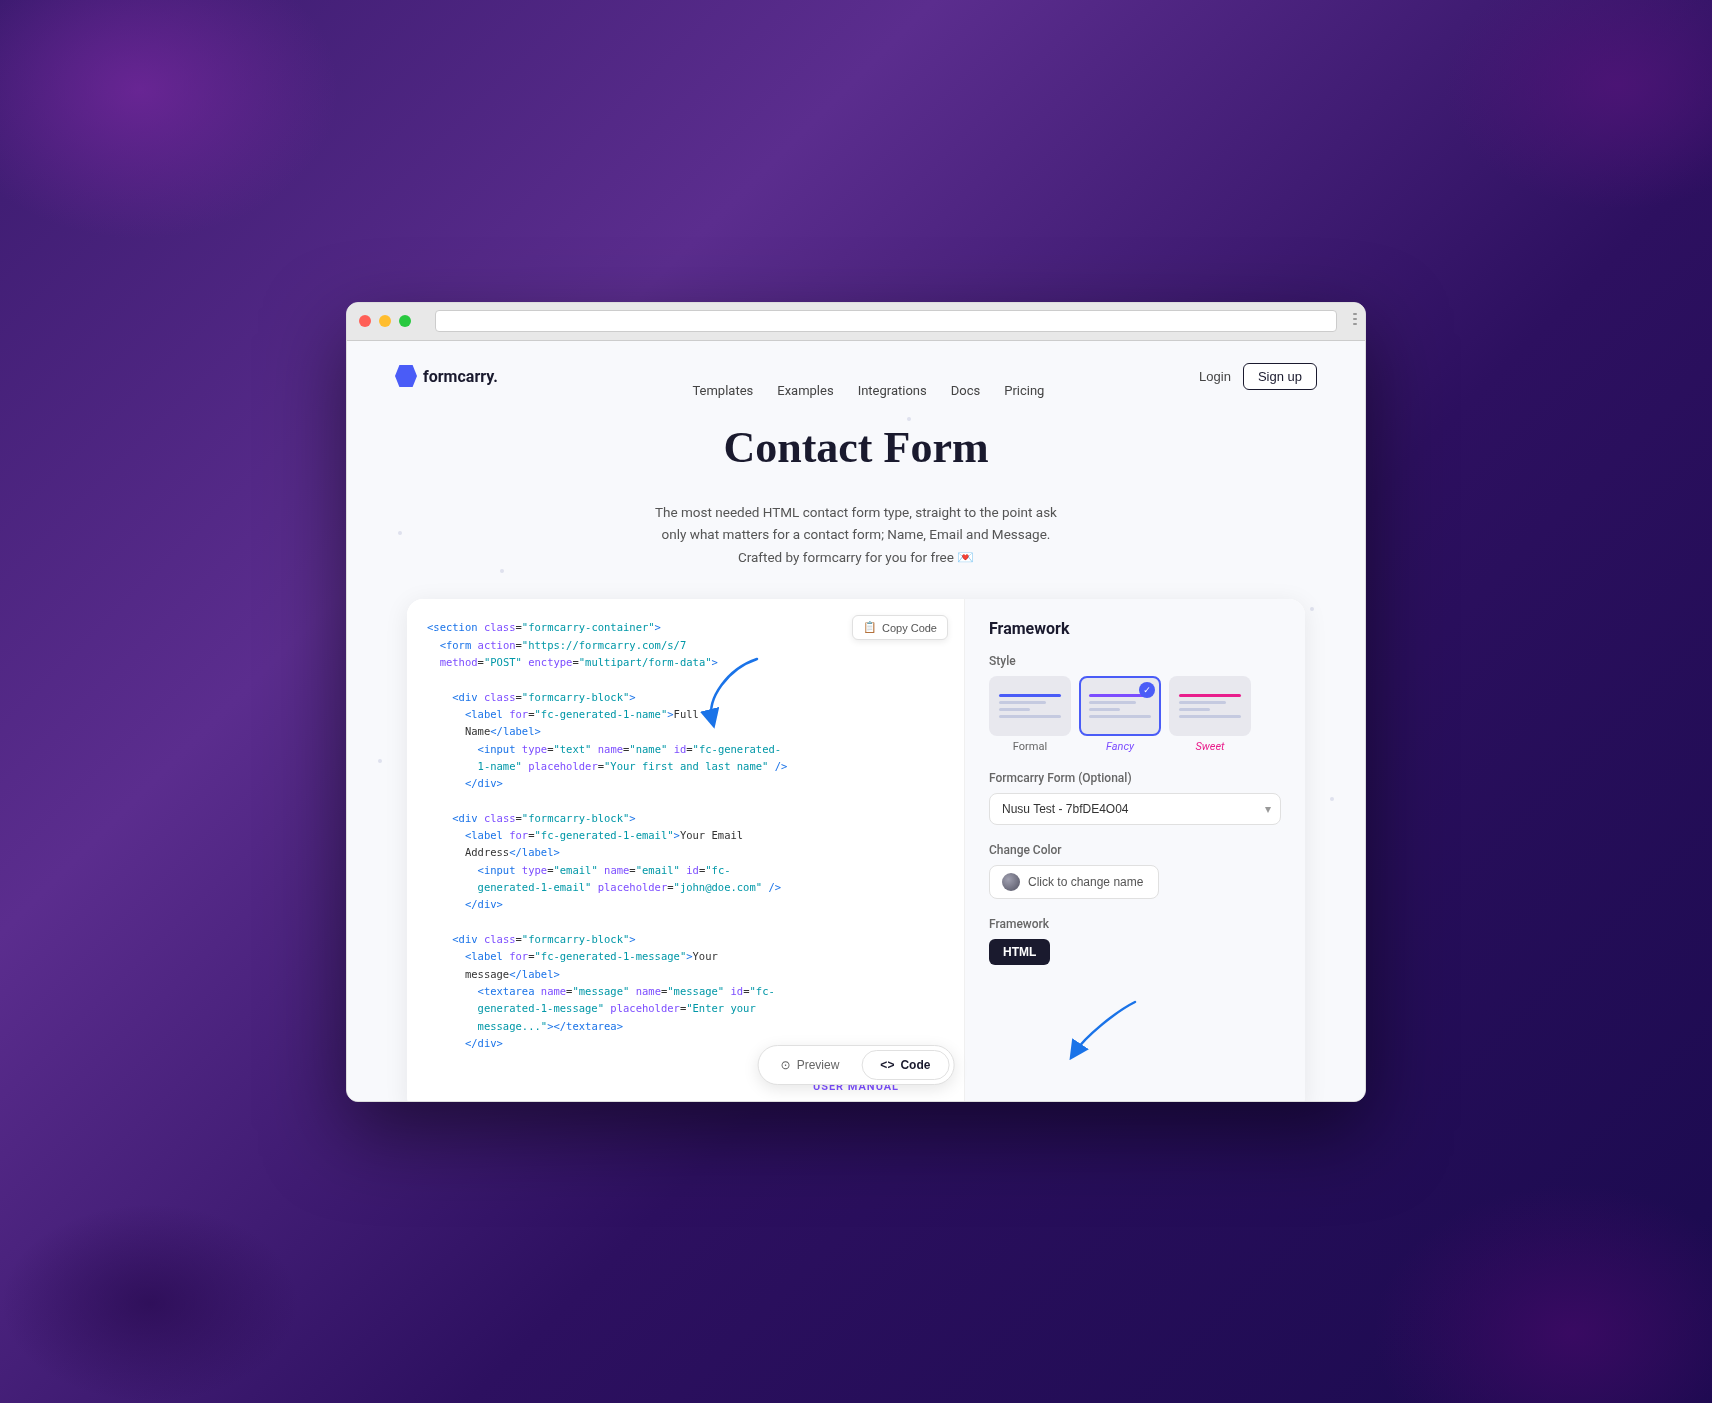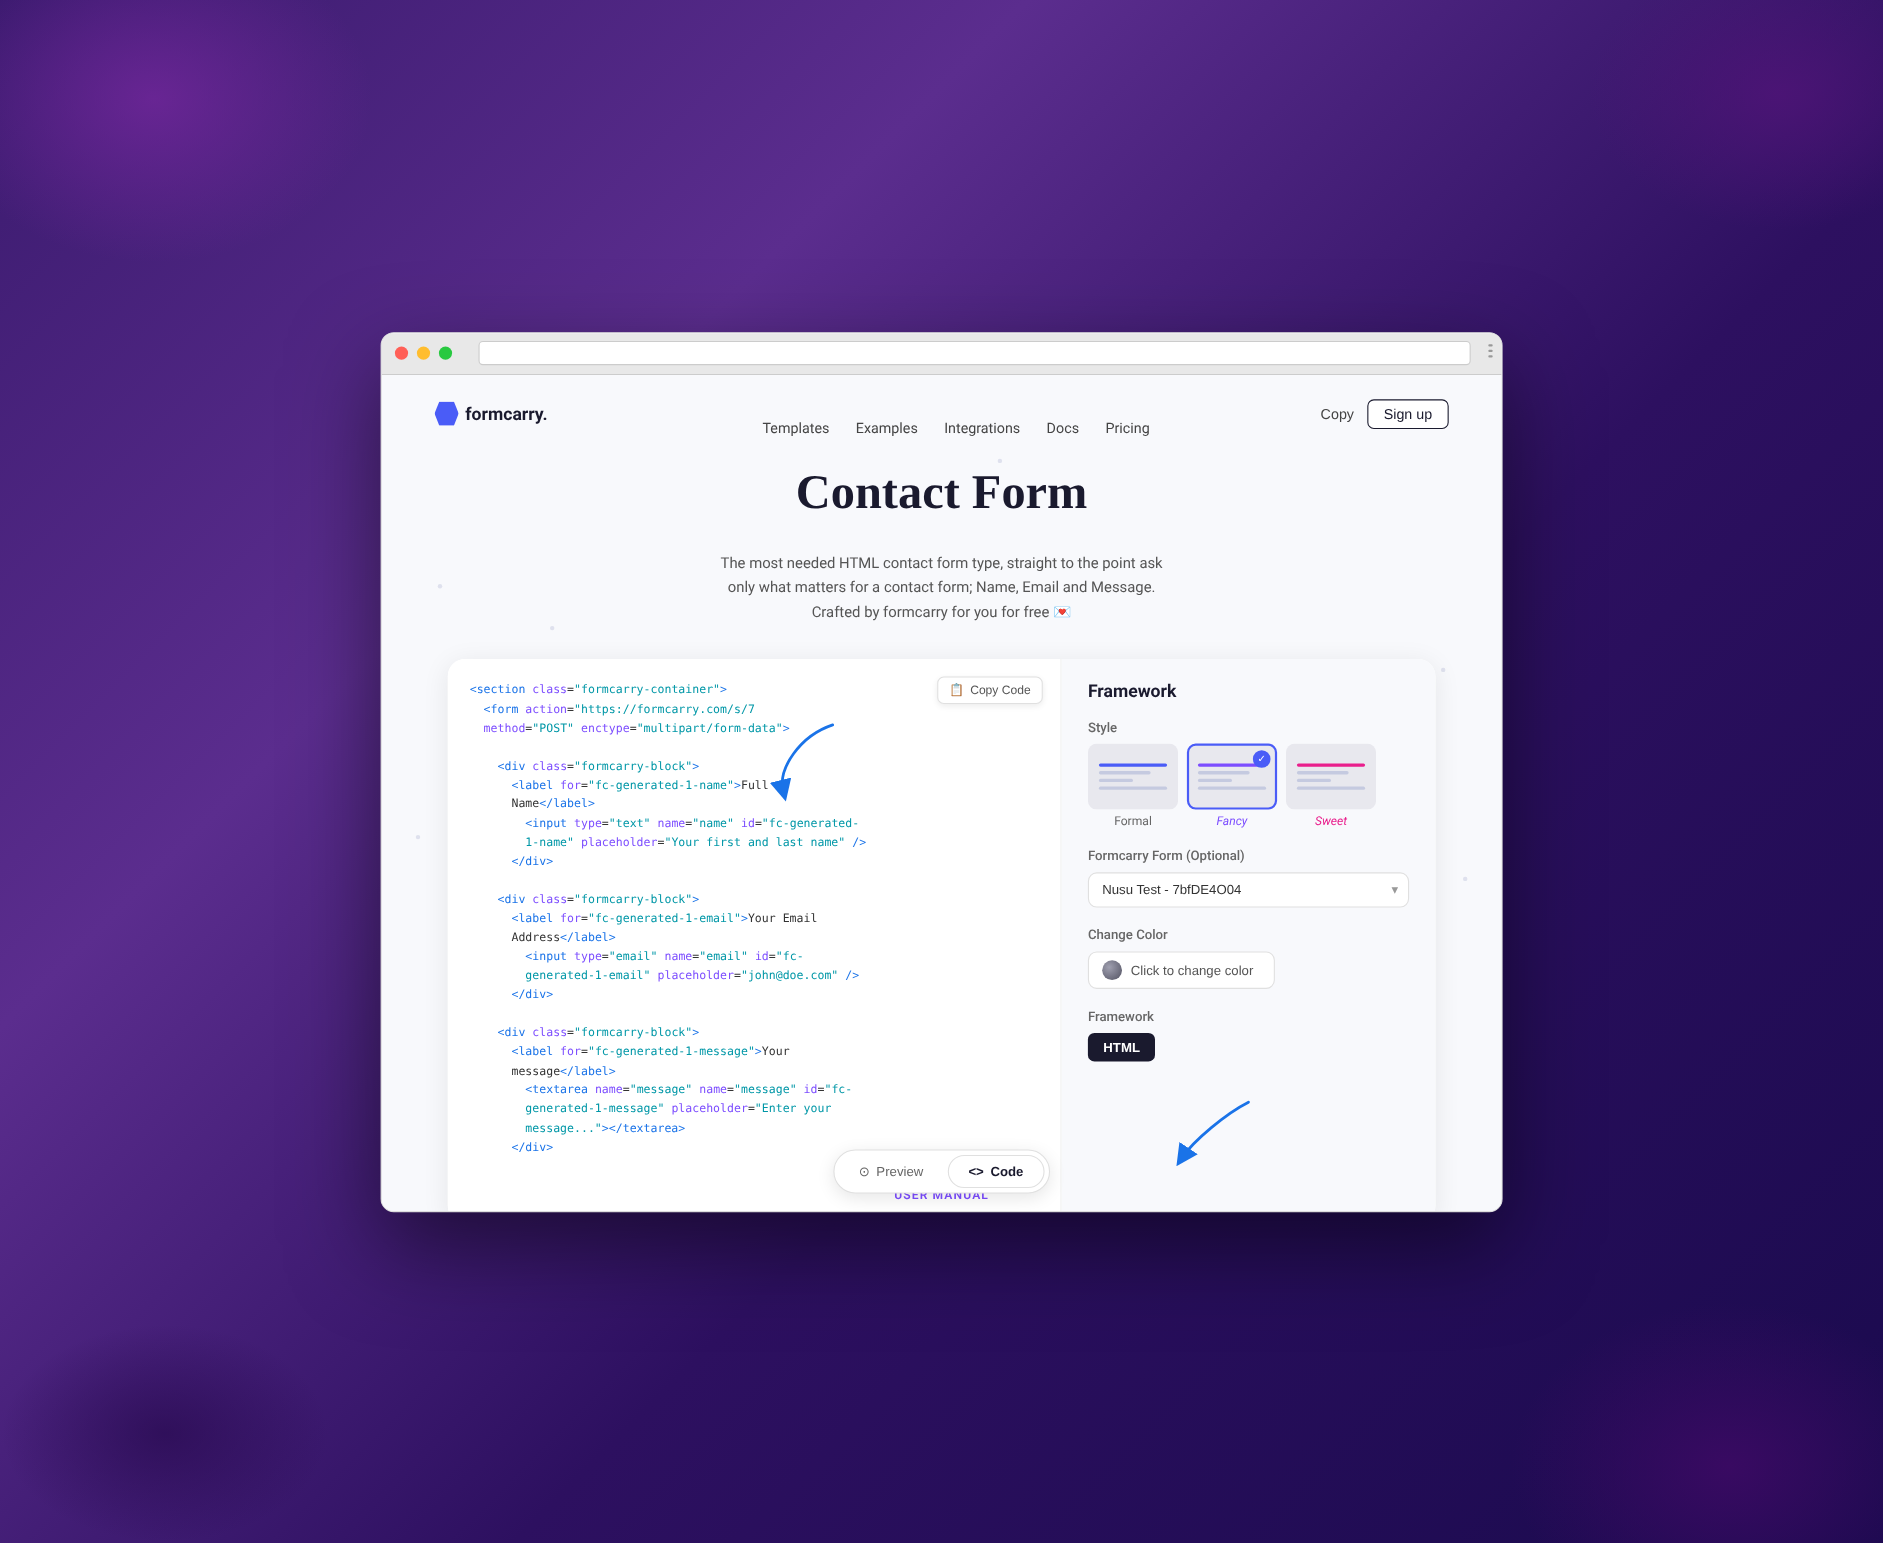--- a/index.html
+++ b/index.html
@@ -519,21 +519,21 @@
         <span class="logo-text">formcarry.</span>
       </div>
       <div class="nav-links">
         <a class="nav-link">Templates</a>
         <a class="nav-link">Examples</a>
         <a class="nav-link">Integrations</a>
         <a class="nav-link">Docs</a>
         <a class="nav-link">Pricing</a>
       </div>
       <div class="nav-actions">
-        <button class="btn-login">Copy</button>
+        <button class="btn-login">Login</button>
         <button class="btn-signup">Sign up</button>
       </div>
     </nav>
 
     <div class="hero">
       <h1 class="hero-title">Contact Form</h1>
       <p class="hero-subtitle">
         <span>The most needed HTML contact form type, straight to the point ask</span><br>
         <span>only what matters for a contact form; Name, Email and Message.</span><br>
         <span>Crafted by formcarry for you for free 💌</span>
@@ -635,21 +635,21 @@
           <div class="form-select-wrapper">
             <select class="form-select"><option>Nusu Test - 7bfDE4O04</option></select>
             <span class="select-arrow">▾</span>
           </div>
         </div>
 
         <div class="settings-section">
           <div class="settings-label">Change Color</div>
           <button class="color-btn">
             <div class="color-circle"></div>
-            <span>Click to change color</span>
+            <span>Click to change name</span>
           </button>
         </div>
 
         <div class="settings-section">
           <div class="settings-label">Framework</div>
           <div class="framework-options">
             <button class="framework-btn active">HTML</button>
           </div>
         </div>
 

